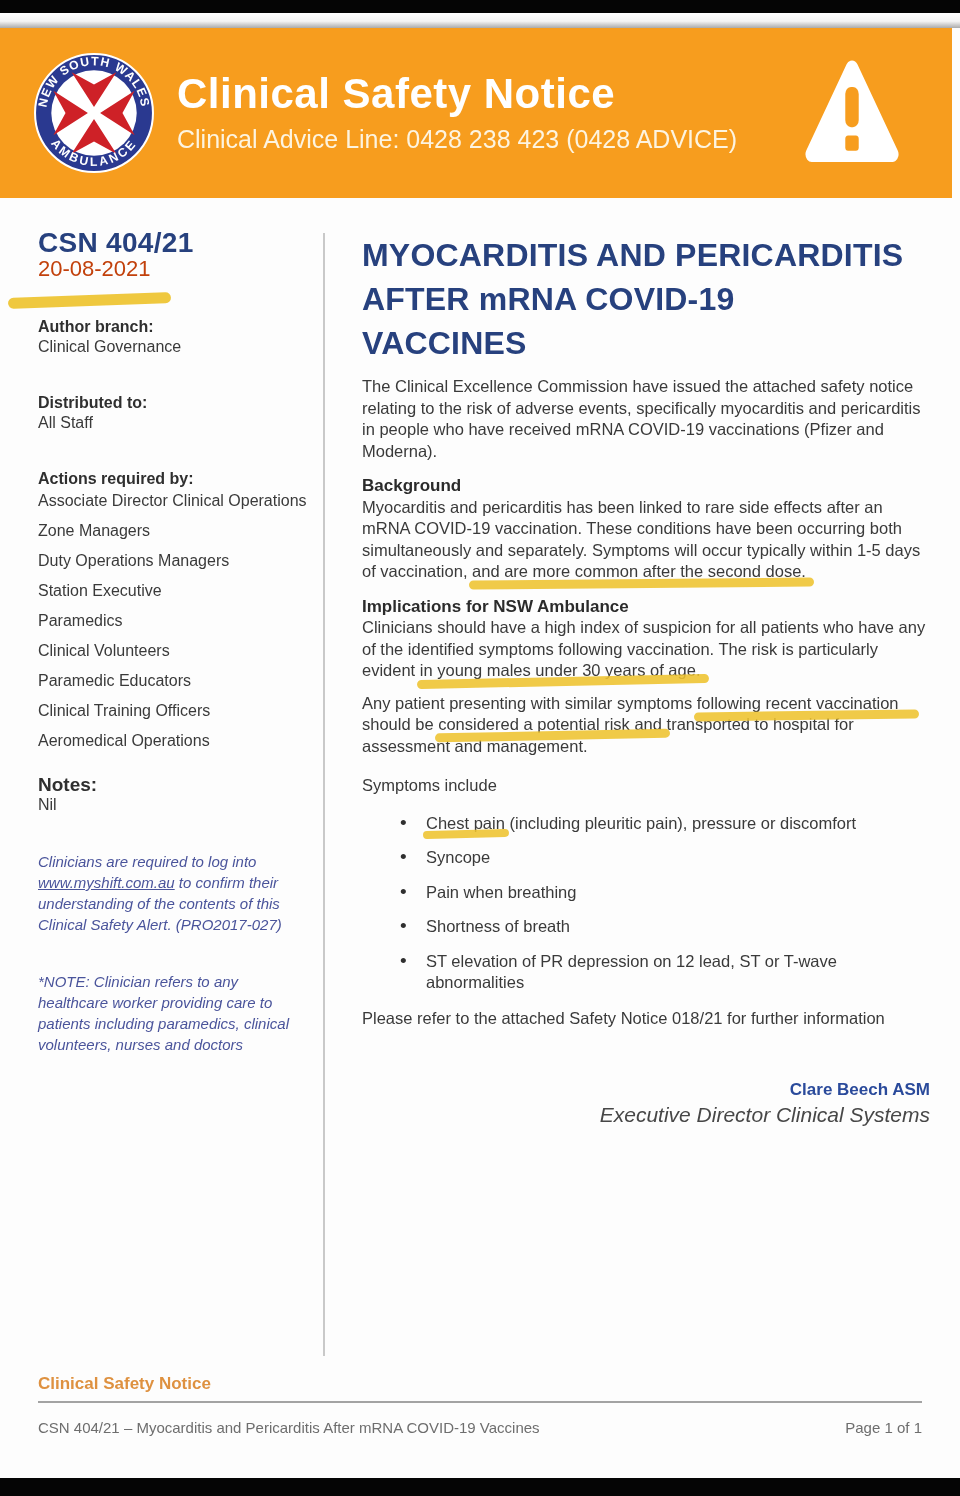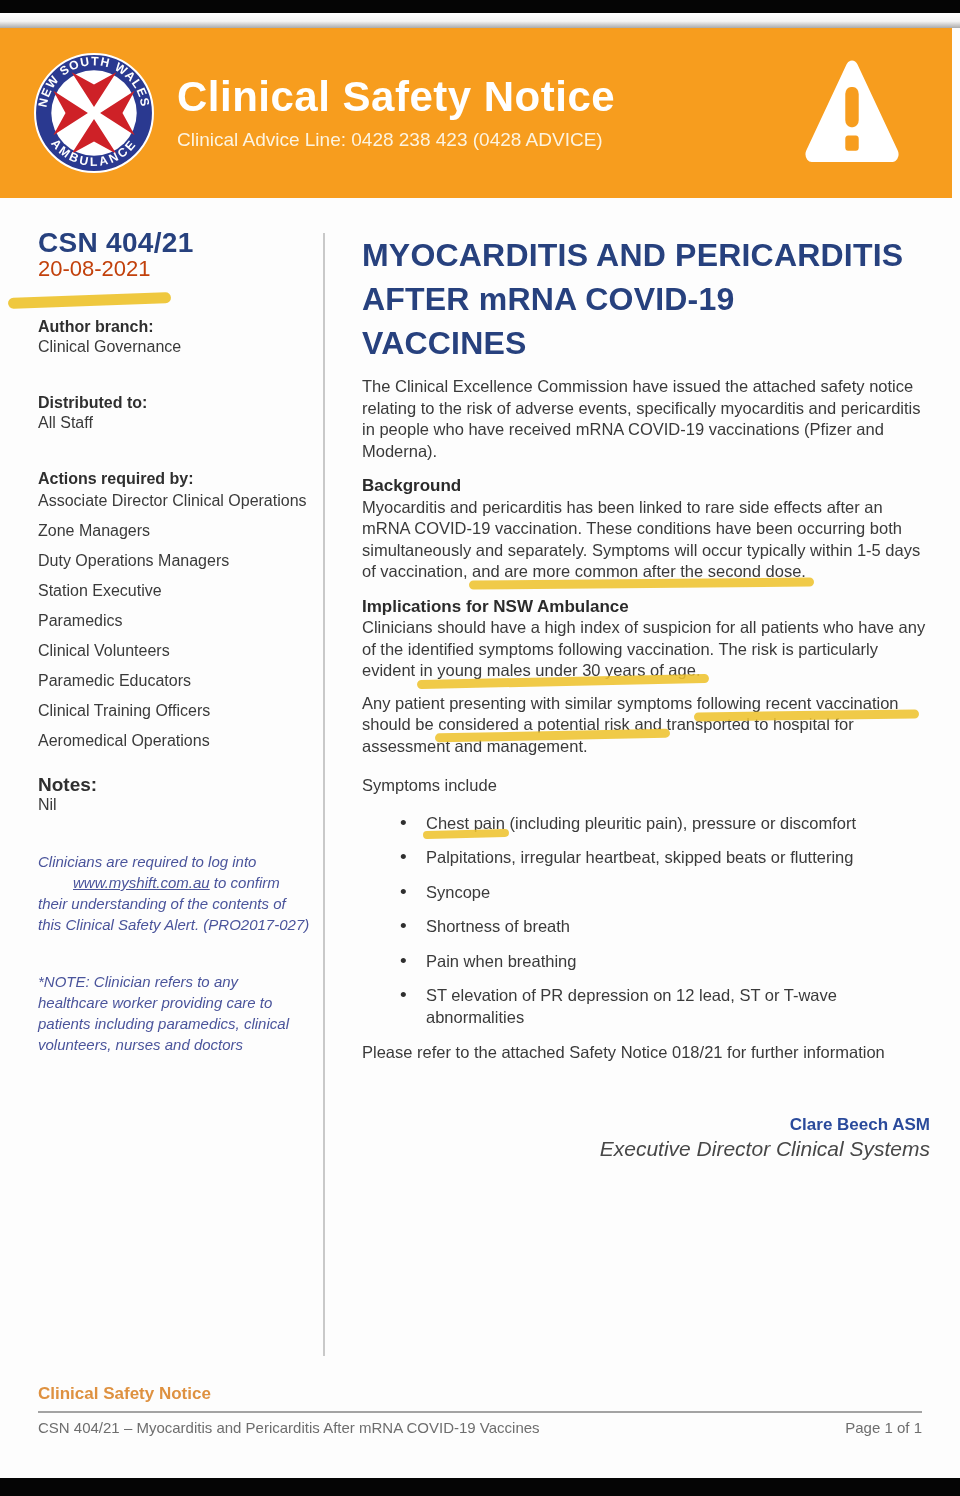--- a/index.html
+++ b/index.html
@@ -29,21 +29,21 @@
     background:linear-gradient(#ffffff 0%,#f4f4f4 55%,#ababab 100%);}
   
   .header{
     position:absolute;top:28px;left:0;width:952px;height:170px;
     background:var(--orange,#F79D1E);
     display:flex;align-items:center;
   }
   .logo-wrap{width:122px;height:122px;margin-left:33px;flex:0 0 auto;}
   .header-text{margin-left:22px;flex:1 1 auto;color:#fff;}
   .header-title{font-size:42px;font-weight:bold;letter-spacing:0.5px;line-height:1.05;}
-  .header-subtitle{font-size:19px;margin-top:9px;color:#fdf4e0;}
+  .header-subtitle{font-size:25px;margin-top:9px;color:#fdf4e0;}
   .warning-wrap{width:96px;height:118px;margin-right:52px;flex:0 0 auto;}
   
   .content{
     position:absolute;top:233px;left:0;width:100%;height:1123px;
     display:flex;
     padding:0 30px 0 38px;
   }
   .left-col{width:272px;flex:0 0 auto;color:var(--body,#3A3A3A);font-size:16px;line-height:20px;position:relative;}
   .divider{width:2px;background:#c9c9c9;margin-left:13px;flex:0 0 auto;}
   .right-col{flex:1 1 auto;padding-left:37px;color:var(--body,#3A3A3A);font-size:16.5px;line-height:21.5px;}
@@ -56,21 +56,21 @@
     transform:rotate(-2deg);
   }
   .field{margin-top:36px;}
   .field-label{font-weight:bold;color:#2f2f2f;}
   .actions-list{list-style:none;margin-top:2px;}
   .actions-list li{margin-top:10px;}
   .actions-list li:first-child{margin-top:2px;}
   .notes-label{font-weight:bold;font-size:19px;color:#2f2f2f;margin-top:24px;}
   .note-para{margin-top:36px;font-style:italic;font-size:15px;line-height:21px;color:var(--note_blue,#4A549B);}
   .note-para.second{}
-  .note-link{color:var(--note_blue,#4A549B);text-decoration:underline;margin-left:35px;}
+  .note-link{color:var(--note_blue,#4A549B);text-decoration:underline;}
   
   .main-title{font-size:32px;font-weight:bold;color:var(--navy,#27417E);line-height:44px;letter-spacing:0.2px;}
   .para{margin-top:11px;}
   .section-heading{font-weight:bold;font-size:17px;color:#2b2b2b;margin-top:13px;}
   .symptoms-heading{margin-top:18px;}
   .symptom-list{list-style:none;margin-top:16px;}
   .symptom-list li{position:relative;padding-left:64px;margin-bottom:13px;}
   .symptom-list li::before{content:"\2022";position:absolute;left:38px;top:-1px;font-size:19px;color:#2f2f2f;}
   .refer-line{margin-top:14px;}
   .signature{margin-top:50px;text-align:right;}
@@ -83,21 +83,21 @@
     background:var(--hl,#EEC32F);border-radius:5px;opacity:.88;
     transform:rotate(-0.5deg);
   }
   .hl.hl-b::after{transform:rotate(-1.2deg);bottom:-7px;}
   .hl.hl-c::after{transform:rotate(-0.8deg);right:-20px;}
   .hl.hl-d::after{transform:rotate(-1.5deg);bottom:-6px;height:8px;right:-4px;}
   
   .footer{position:absolute;left:38px;right:38px;bottom:60px;}
   .footer-title{color:var(--footer_orange,#DE9140);font-weight:bold;font-size:17px;}
   .footer-rule{border:none;border-top:2px solid #a3a3a3;margin-top:7px;}
-  .footer-row{display:flex;justify-content:space-between;margin-top:6px;
+  .footer-row{display:flex;justify-content:space-between;margin-top:16px;
     color:var(--gray,#6E6E6E);font-size:15px;}
   .bottom-black-bar{position:absolute;bottom:0;left:0;width:100%;height:18px;background:#050505;}
 </style>
 </head>
 <body>
 
 <div class="page">
 
   <div class="top-black-bar"></div>
   <div class="top-gray-strip"></div>
@@ -196,24 +196,23 @@
 
       <div class="section-heading">Implications for NSW Ambulance</div>
       <p><span>Clinicians should have a high index of suspicion for all patients who have any of the identified symptoms following vaccination.  The risk is particularly evident </span><span class="hl hl-b">in young males under 30 years of age.</span></p>
 
       <p class="para"><span>Any patient presenting with similar symptoms </span><span class="hl hl-c">following recent vaccination</span><span> should be </span><span class="hl hl-b">considered a potential risk and</span><span> transported to hospital for assessment and management.</span></p>
 
       <p class="para symptoms-heading">Symptoms include</p>
 
       <ul class="symptom-list">
         <li><span class="hl hl-d">Chest pain</span><span> (including pleuritic pain), pressure or discomfort</span></li>
-        <li><span>Palpitations, irregular heartbeat, skipped beats or fluttering</span></li>
         <li><span>Syncope</span></li>
+        <li><span>Pain when breathing</span></li>
         <li><span>Shortness of breath</span></li>
-        <li><span>Pain when breathing</span></li>
         <li><span>ST elevation of PR depression on 12 lead, ST or T-wave abnormalities</span></li>
       </ul>
 
       <p class="refer-line">Please refer to the attached Safety Notice 018/21 for further information</p>
 
       <div class="signature">
         <div class="signature-name">Clare Beech ASM</div>
         <div class="signature-title">Executive Director Clinical Systems</div>
       </div>
     </div>

